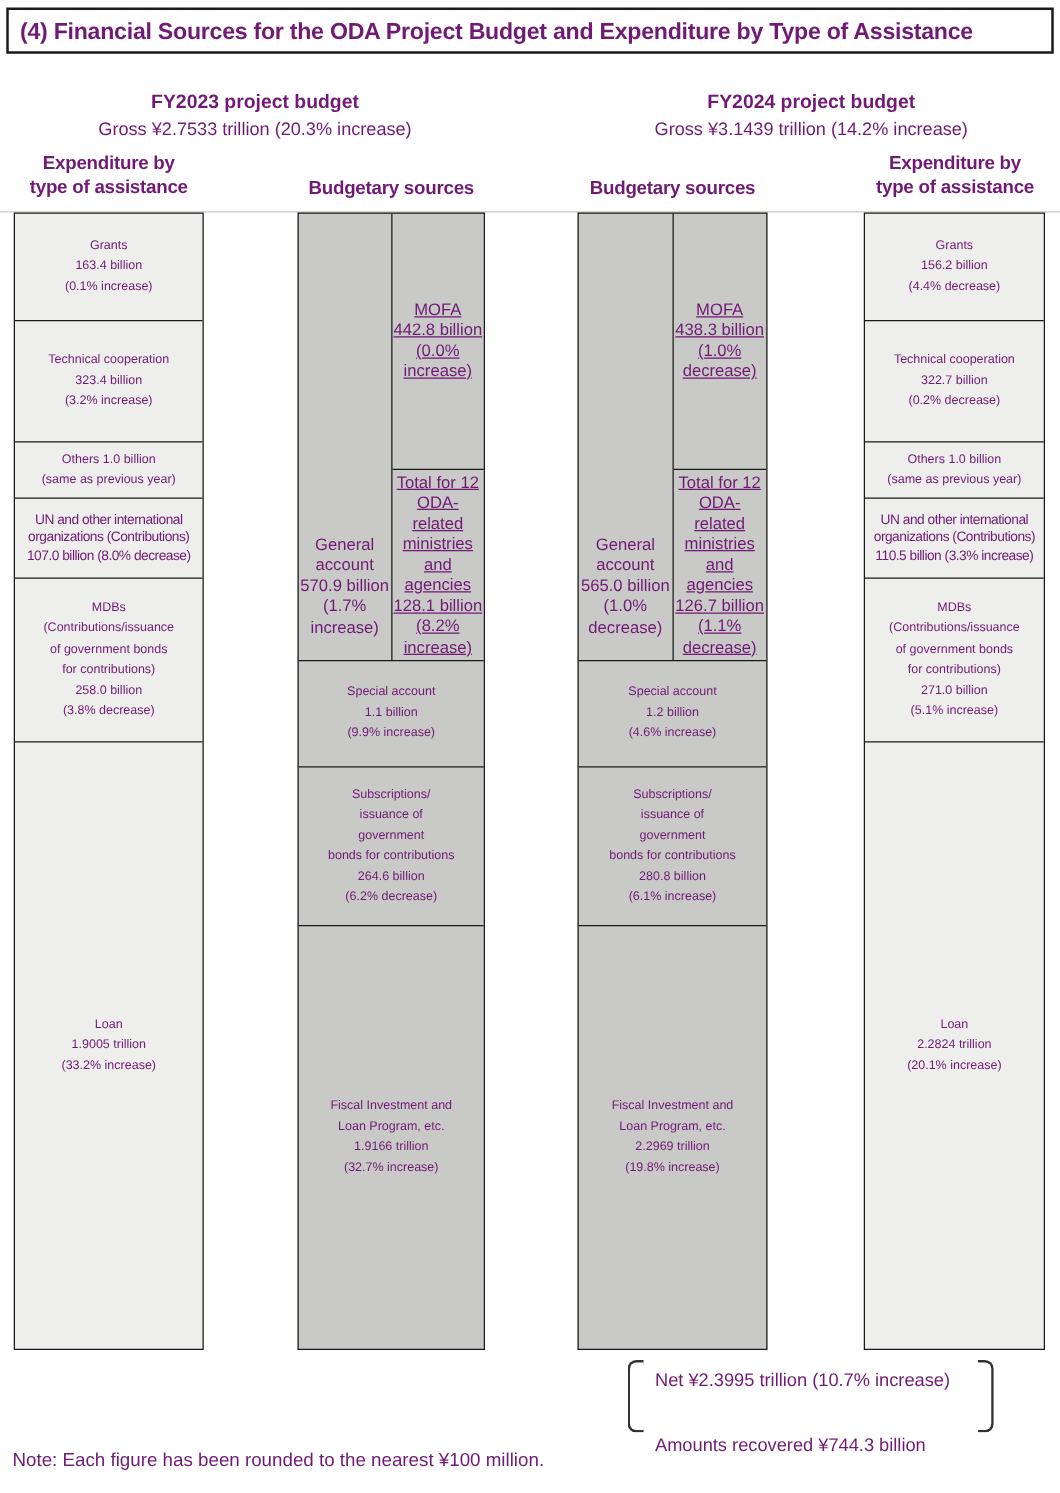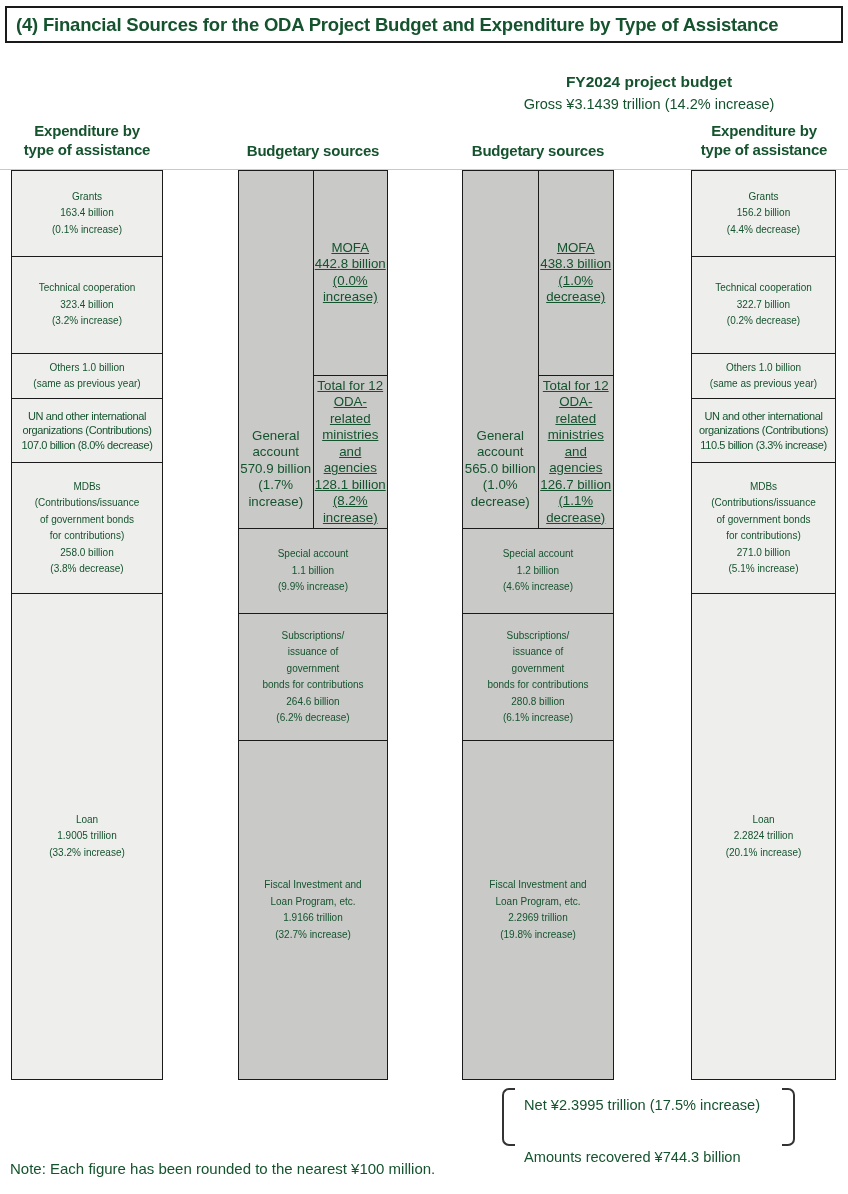--- a/index.html
+++ b/index.html
@@ -1,18 +1,18 @@
 <!DOCTYPE html>
 <html><head>
 <meta charset="utf-8">
 <style>
   html,body{margin:0;padding:0;background:#ffffff;}
   .page{
     position:relative;width:848px;height:1194px;background:#ffffff;
-    font-family:"Liberation Sans","DejaVu Sans",sans-serif;color:#14532d;
+    font-family:"Liberation Sans","DejaVu Sans",sans-serif;color:#701a75;
     overflow:hidden;
   }
   .title-box{
     position:absolute;left:5px;top:6px;width:838px;height:37px;
     border:2px solid #1a1a1a;box-sizing:border-box;
     display:flex;align-items:center;padding-left:9px;
     font-size:18.5px;font-weight:bold;letter-spacing:-0.2px;
   }
   .fy-header{position:absolute;top:71px;width:348px;text-align:center;}
   .fy-header .fy-title{font-size:15.5px;font-weight:bold;line-height:22px;}
@@ -55,20 +55,24 @@
 </style>
 </head>
 <body>
 
 <div class="page">
 
   <div class="title-box">
     <span>(4) Financial Sources for the ODA Project Budget and Expenditure by Type of Assistance</span>
   </div>
 
+  <div class="fy-header" style="left:30px;">
+    <div class="fy-title">FY2023 project budget</div>
+    <div class="fy-gross">Gross ¥2.7533 trillion (20.3% increase)</div>
+  </div>
   <div class="fy-header" style="left:475px;">
     <div class="fy-title">FY2024 project budget</div>
     <div class="fy-gross">Gross ¥3.1439 trillion (14.2% increase)</div>
   </div>
 
   <div class="col-header" style="left:6px;top:121px;width:162px;">Expenditure by
 type of assistance</div>
   <div class="col-header" style="left:238px;top:141px;width:150px;">Budgetary sources</div>
   <div class="col-header" style="left:462px;top:141px;width:152px;">Budgetary sources</div>
   <div class="col-header" style="left:684px;top:121px;width:160px;">Expenditure by
@@ -191,19 +195,19 @@
 (5.1% increase)</div>
     <div class="seg grow">Loan
 2.2824 trillion
 (20.1% increase)</div>
   </div>
 
 
   <div class="footer-group" style="left:502px;width:293px;">
     <div class="bracket lb"></div>
     <div class="bracket rb"></div>
-    <div class="footer-text"><span>Net ¥2.3995 trillion (17.5% increase)</span><br>
+    <div class="footer-text"><span>Net ¥2.3995 trillion (10.7% increase)</span><br>
       <span>Amounts recovered ¥744.3 billion</span></div>
   </div>
 
   <div class="note">Note: Each figure has been rounded to the nearest ¥100 million.</div>
 
 </div>
 
 </body></html>

